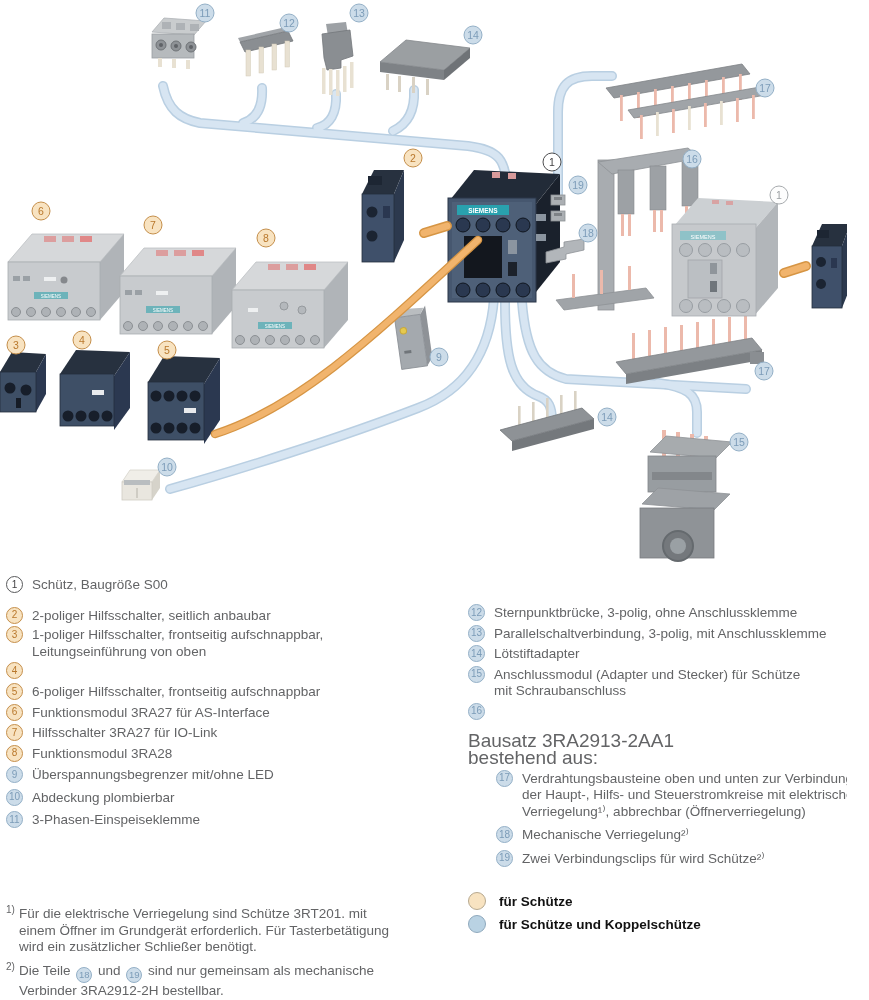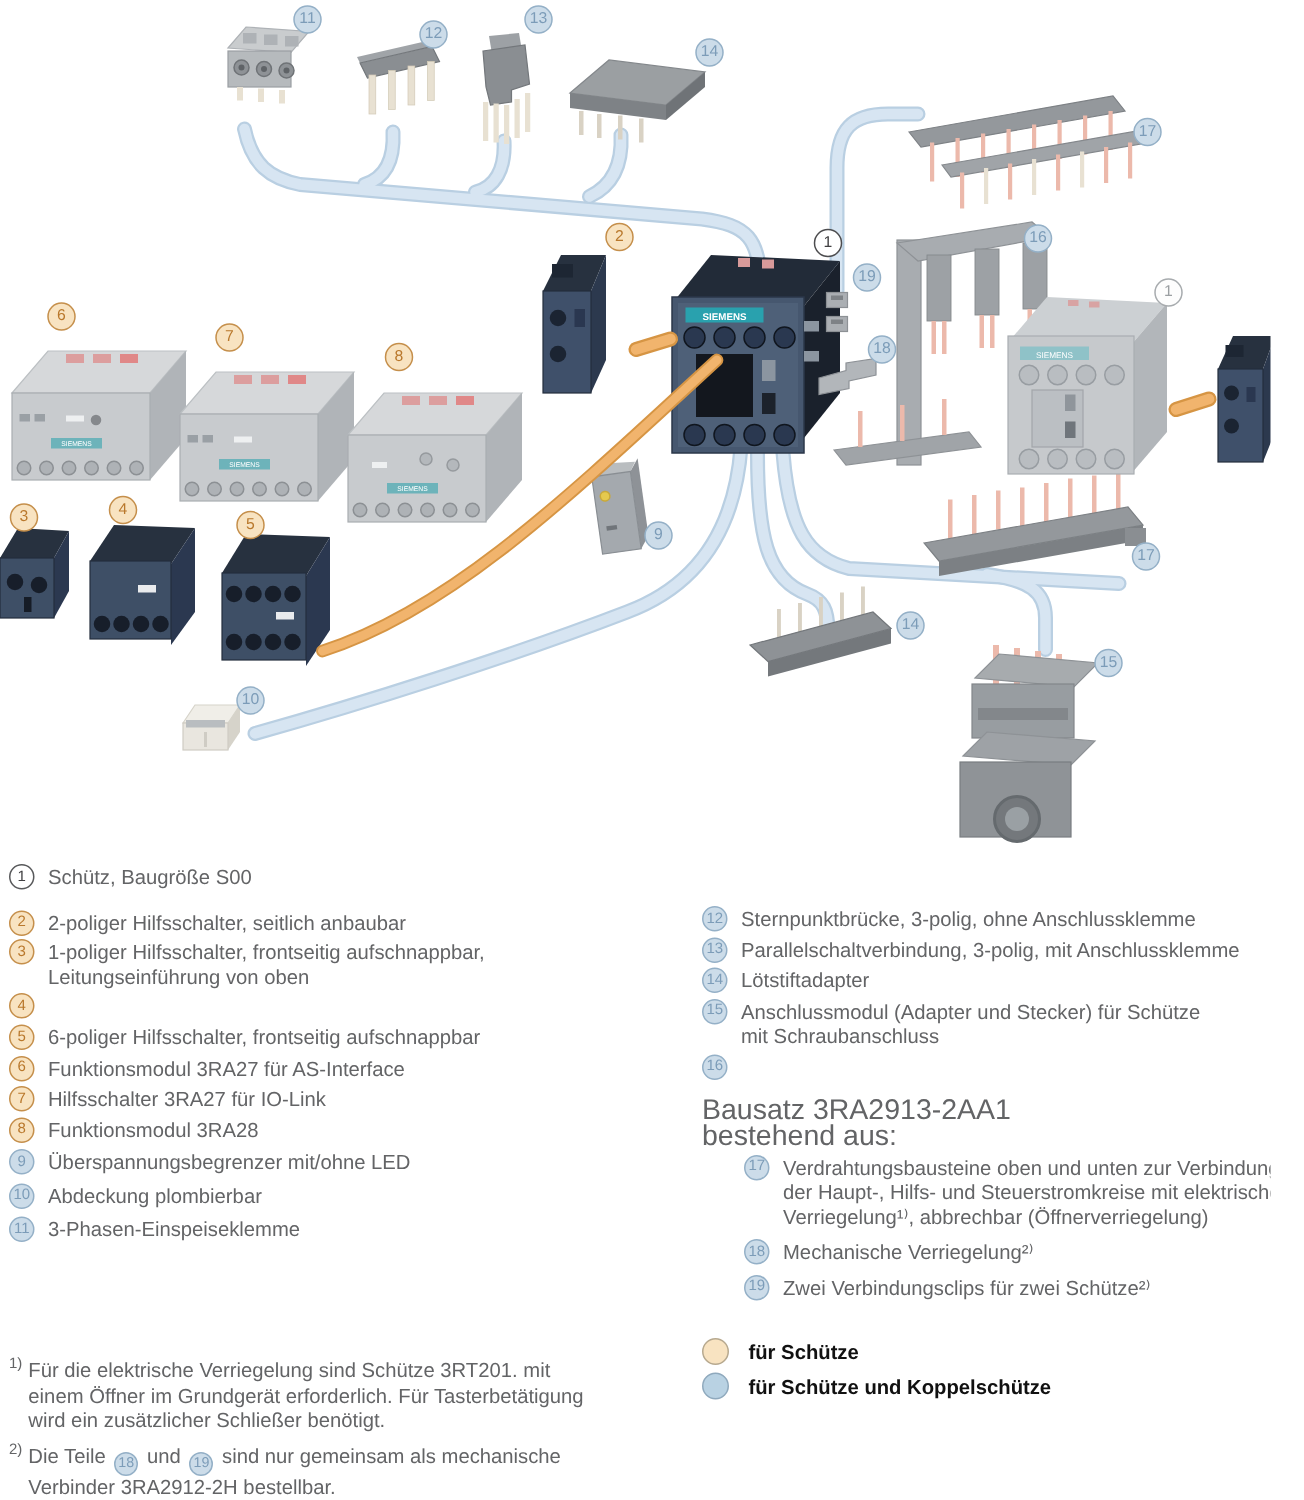--- a/index.html
+++ b/index.html
@@ -507,21 +507,21 @@
           <span class="txt">Verdrahtungsbausteine oben und unten zur Verbindung
 der Haupt-, Hilfs- und Steuerstromkreise mit elektrischer
 Verriegelung¹⁾, abbrechbar (Öffnerverriegelung)</span>
         </div>
         <div class="lrow">
           <span class="co blue">18</span>
           <span class="txt">Mechanische Verriegelung²⁾</span>
         </div>
         <div class="lrow">
           <span class="co blue">19</span>
-          <span class="txt">Zwei Verbindungsclips für zwei Schütze²⁾</span>
+          <span class="txt">Zwei Verbindungsclips für wird Schütze²⁾</span>
         </div>
       </div>
     </div>
   </div>
 
   <div class="colorkey">
     <div class="ckrow">
       <span class="ckdot orange"></span>
       <span class="cklabel">für Schütze</span>
     </div>

